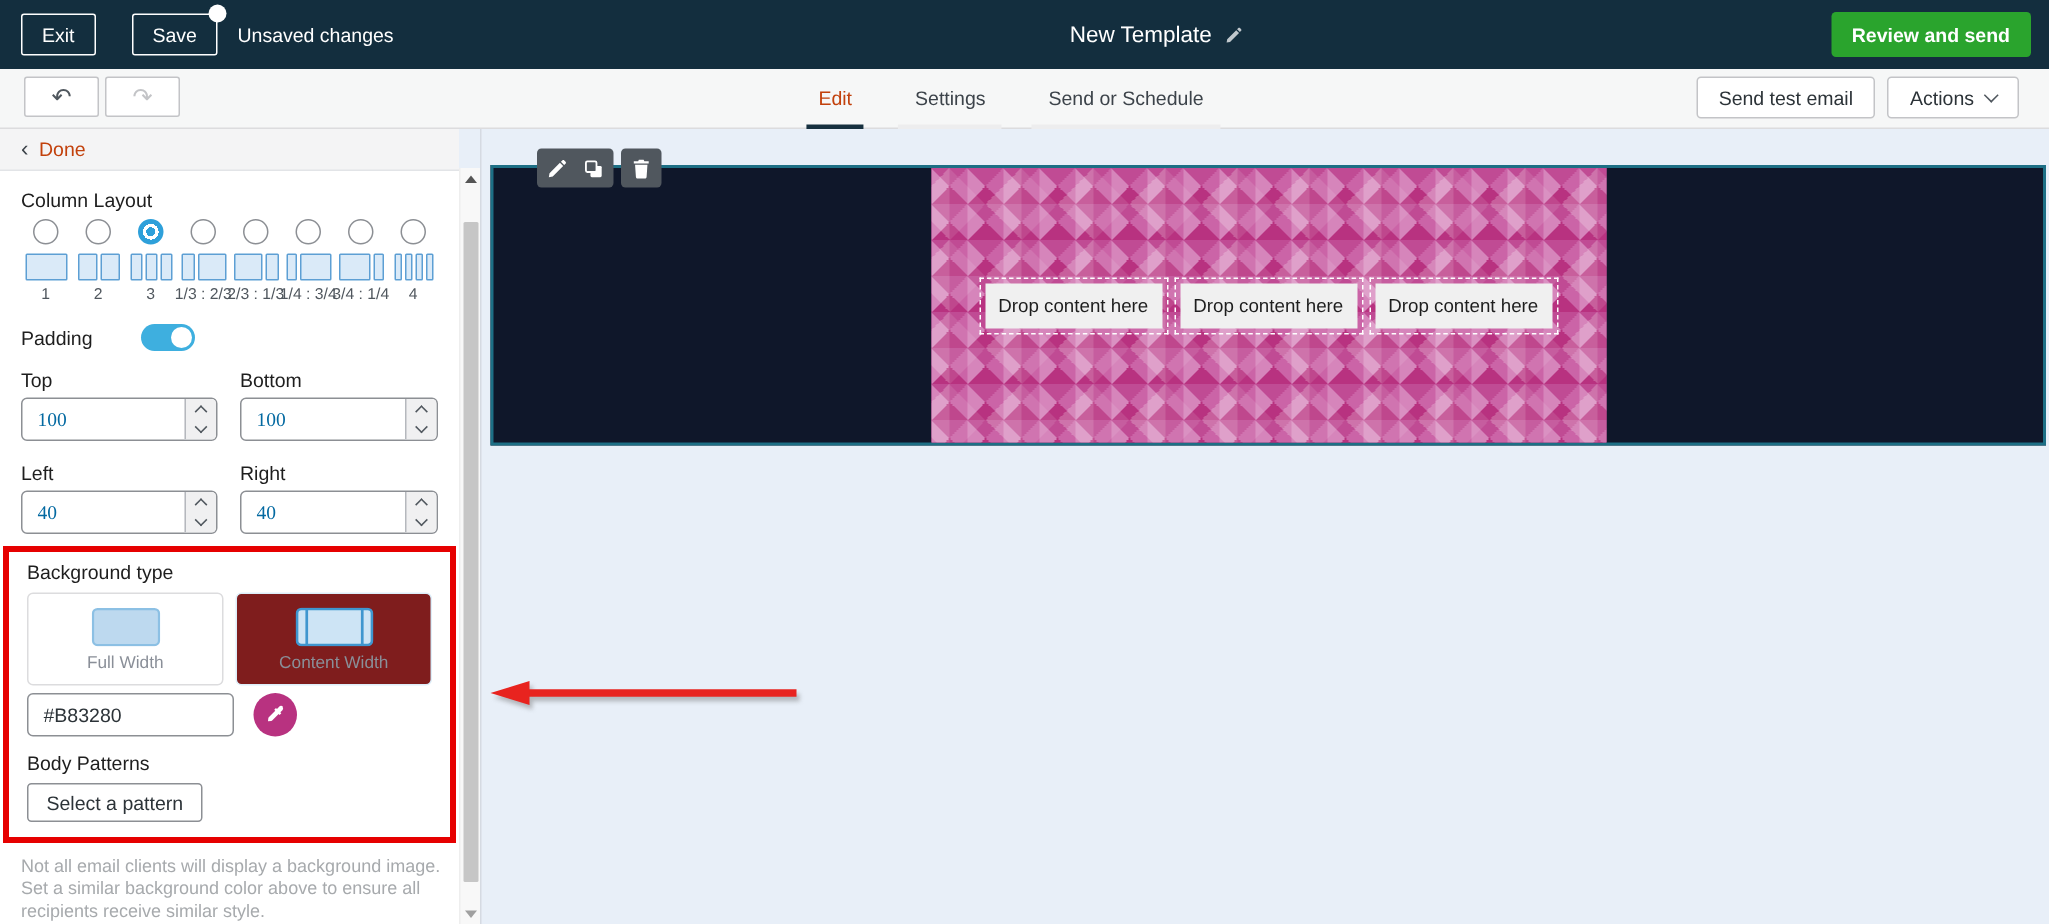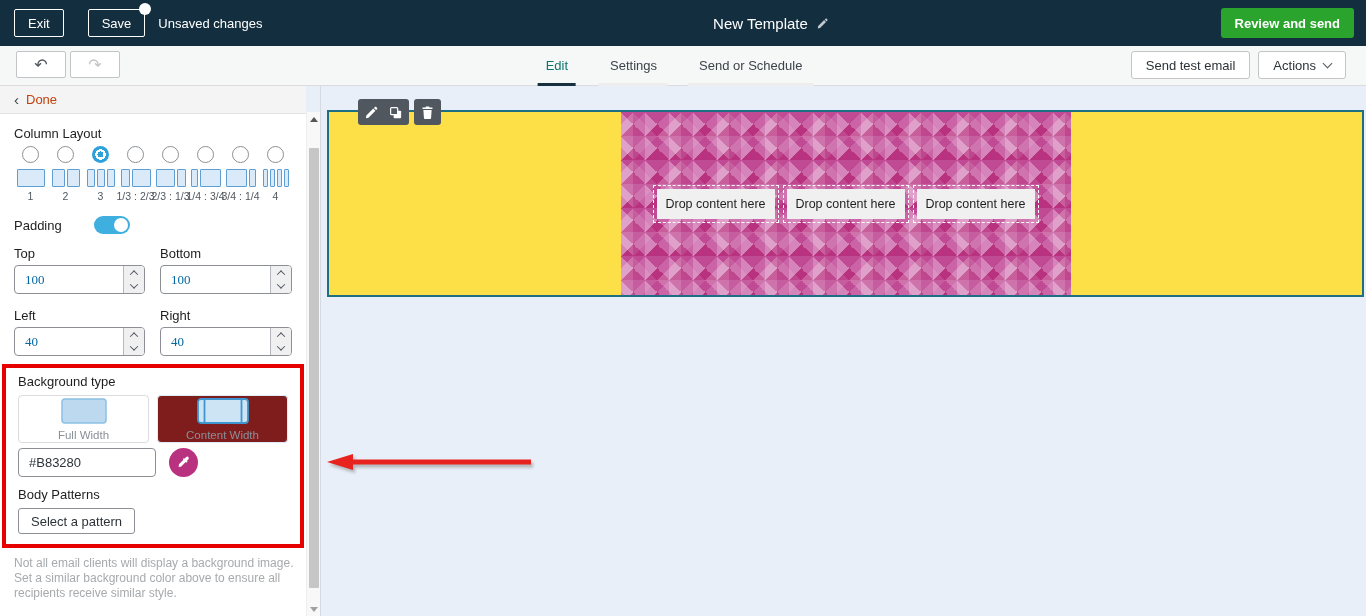--- a/index.html
+++ b/index.html
@@ -18,21 +18,21 @@
   .review-btn { position:absolute; right:12px; top:8px; height:30px; padding:0 14px; background:#2aa42d; border:none; border-radius:3px; color:#fff; font-size:13px; font-weight:bold; font-family:inherit; cursor:pointer; }
 
   
   .toolbar2 { position:absolute; left:0; top:46px; width:1366px; height:40px; background:#f6f7f7; border-bottom:1px solid #dcdcde; }
   .undo-redo { position:absolute; left:16px; top:5px; display:flex; gap:4px; }
   .ur-btn { width:50px; height:27px; background:#fff; border:1px solid #c3c4c7; border-radius:2px; display:flex; align-items:center; justify-content:center; font-size:16px; color:#50575e; cursor:pointer; }
   .ur-btn.disabled { color:#c3c4c7; }
   .tabs { position:absolute; left:674px; top:0; height:40px; transform:translateX(-50%); display:flex; }
   .tab { position:relative; height:40px; line-height:40px; padding:0 21px; font-size:13px; color:#3c434a; cursor:pointer; white-space:nowrap; }
   .tab::after { content:''; position:absolute; left:10px; right:10px; bottom:0; height:3px; background:#ededee; }
-  .tab.active { color:#0f766e; }
+  .tab.active { color:#c2410c; }
   .tab.active::after { background:#16303f; left:13px; right:13px; }
   .tb2-right { position:absolute; right:20px; top:5px; display:flex; gap:8px; }
   .tb2-btn { height:28px; padding:0 14px; background:#fff; border:1px solid #c3c4c7; border-radius:3px; font-size:13px; color:#2c3338; font-family:inherit; display:flex; align-items:center; gap:8px; cursor:pointer; }
   .chev-down { width:7px; height:7px; border-right:1.5px solid #50575e; border-bottom:1.5px solid #50575e; transform:rotate(45deg); margin-top:-4px; }
 
   
   .sidebar { position:absolute; left:0; top:86px; width:306px; height:530px; background:#fff; overflow:hidden; }
   .done-row { height:28px; background:#f4f4f5; border-bottom:1px solid #e2e4e7; display:flex; align-items:center; padding-left:14px; gap:7px; }
   .done-chev { color:#3c434a; font-size:15px; line-height:1; }
   .done-link { color:#c2410c; font-size:13px; cursor:pointer; }
@@ -56,41 +56,41 @@
   .field-label { font-size:13px; color:#1e1e1e; margin-bottom:4px; }
   .num-input { height:29px; border:1px solid #8c8f94; border-radius:4px; background:#fff; display:flex; overflow:hidden; }
   .num-value { flex:1; border:none; outline:none; padding-left:10px; font-size:13px; color:#0369a1; font-family:Liberation Serif, serif; min-width:0; background:transparent; }
   .stepper { width:21px; border-left:1px solid #b5b8bd; background:#f0f0f1; display:flex; flex-direction:column; }
   .step { flex:1; display:flex; align-items:center; justify-content:center; cursor:pointer; }
   .chev-up-s { width:6px; height:6px; border-left:1.5px solid #50575e; border-top:1.5px solid #50575e; transform:rotate(45deg) translate(1px,1px); }
   .chev-dn-s { width:6px; height:6px; border-right:1.5px solid #50575e; border-bottom:1.5px solid #50575e; transform:rotate(45deg) translate(-1px,-1px); }
 
   .highlight-box { border:4px solid #e60000; margin:8px -12px 0; padding:6px 12px 10px; }
   .bgcards { margin-top:6px; display:flex; gap:8px; }
-  .bgcard { width:135px; height:48px; border:1px solid #dcdcde; border-radius:4px; background:#fff; display:flex; flex-direction:column; align-items:center; justify-content:center; gap:5px; cursor:pointer; }
+  .bgcard { width:135px; height:62px; border:1px solid #dcdcde; border-radius:4px; background:#fff; display:flex; flex-direction:column; align-items:center; justify-content:center; gap:5px; cursor:pointer; }
   .bgcard.selected { background:#7f1d1d; border-color:#ddeef9; }
   .bgcard-label { font-size:11.5px; color:#8a8f98; }
   .sc-label { margin-top:12px; }
   .color-row { margin-top:5px; display:flex; align-items:center; gap:13px; }
   .color-input { width:138px; height:29px; border:1px solid #8c8f94; border-radius:4px; padding-left:10px; font-size:13px; color:#2c3338; font-family:inherit; outline:none; }
   .dropper-btn { width:29px; height:29px; border-radius:50%; background:#b83280; border:none; display:flex; align-items:center; justify-content:center; cursor:pointer; }
   .bp-label { margin-top:10px; }
   .pattern-btn { margin-top:6px; height:26px; padding:0 12px; background:#fff; border:1px solid #8c8f94; border-radius:3px; font-size:13px; color:#2c3338; font-family:inherit; cursor:pointer; }
   .helper { margin-top:8px; font-size:12px; line-height:1.25; color:#a7aaad; width:280px; }
 
   
   .sb-scroll { position:absolute; left:306px; top:112px; width:14px; height:504px; background:#f8f8f8; border-left:1px solid #eee; }
   .scroll-arrow { position:absolute; left:0; width:14px; height:14px; display:flex; align-items:center; justify-content:center; cursor:pointer; }
   .tri-up { width:0; height:0; border-left:4px solid transparent; border-right:4px solid transparent; border-bottom:5px solid #555; }
   .tri-dn { width:0; height:0; border-left:4px solid transparent; border-right:4px solid transparent; border-top:5px solid #a0a0a0; }
   .scroll-thumb { position:absolute; left:2px; top:36px; width:10px; height:440px; background:#c6c6c6; border-radius:1px; cursor:pointer; }
 
   
   .canvas { position:absolute; left:320px; top:86px; width:1046px; height:530px; background:#e8eff8; border-left:1px solid #d5dae2; }
-  .section { position:absolute; left:6px; top:24px; width:1037px; height:187px; border:2px solid #1d6f85; background:#fde047; cursor:pointer; }
+  .section { position:absolute; left:6px; top:24px; width:1037px; height:187px; border:2px solid #1d6f85; background:#0f172a; cursor:pointer; }
   .pink-pattern { width:450px; height:100%; margin:0 auto;
     background-color:#c2539c;
     background-image:
       conic-gradient(from 45deg, rgba(255,255,255,0.22) 25%, rgba(255,255,255,0) 0 50%, rgba(255,255,255,0.10) 0 75%, rgba(255,255,255,0) 0),
       conic-gradient(from 45deg, #cb64a7 25%, #b83280 0 50%, #d685bb 0 75%, #c04b94 0);
     background-size:48px 48px, 24px 24px;
     background-position:12px 0, 0 0;
     display:flex; align-items:center; justify-content:center; gap:4px; }
   .dropzone { border:1px dashed #fff; padding:3px; width:126px; cursor:pointer; }
   .dropzone-inner { background:#f0f0f0; height:30px; display:flex; align-items:center; justify-content:center; font-size:12.5px; color:#1e1e1e; white-space:nowrap; }

